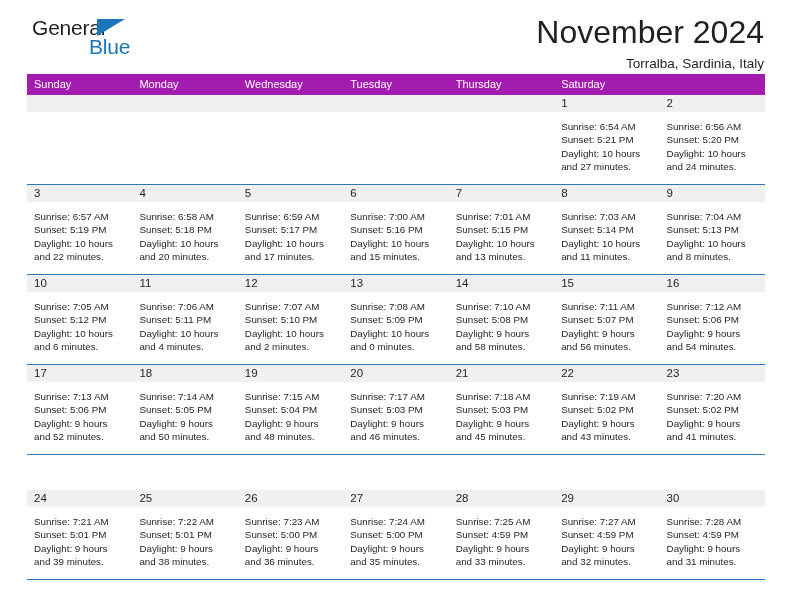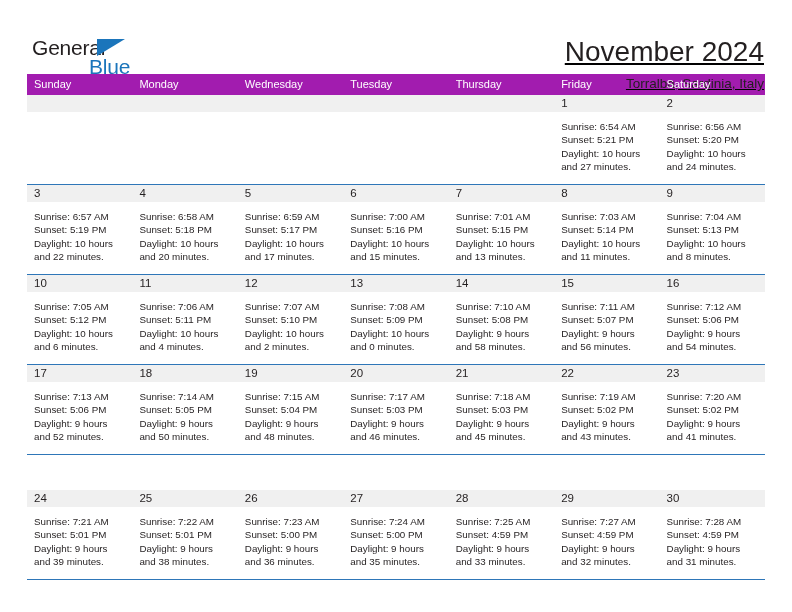--- a/index.html
+++ b/index.html
@@ -20,23 +20,22 @@
     box-sizing: border-box;
     padding: 0 27px;
   }
 
   
   .topbar {
     display: flex;
     align-items: flex-start;
     justify-content: space-between;
     height: 74px;
-    padding-top: 36px;
+    padding-top: 16px;
     box-sizing: border-box;
-    text-decoration: underline;
   }
   .logo {
     position: relative;
     width: 118px;
     height: 46px;
     margin-left: 5px;
   }
   .logo-general {
     position: absolute;
     left: 0;
@@ -63,21 +62,21 @@
     height: 0;
     border-left: 28px solid #1b75bb;
     border-bottom: 17px solid transparent;
   }
 
   .titleblock {
     text-align: right;
     padding-right: 1px;
   }
   .cal-title {
-    font-size: 28px;
+    font-size: 32px;
     color: #231f20;
     line-height: 32px;
     white-space: nowrap;
   }
   .cal-subtitle {
     font-size: 13.5px;
     color: #231f20;
     line-height: 18px;
     margin-top: 7px;
     white-space: nowrap;
@@ -163,21 +162,20 @@
   </div>
 
   <div class="calendar">
 
     <div class="weekdays">
       <div class="weekday">Sunday</div>
       <div class="weekday">Monday</div>
       <div class="weekday">Wednesday</div>
       <div class="weekday">Tuesday</div>
       <div class="weekday">Thursday</div>
-      <div class="weekday">Friday</div>
       <div class="weekday">Saturday</div>
     </div>
 
     <div id="weeks-container">
         <div class="week">
           <div class="cell empty">
             <div class="daynum"></div>
           </div>
           <div class="cell empty">
             <div class="daynum"></div>

